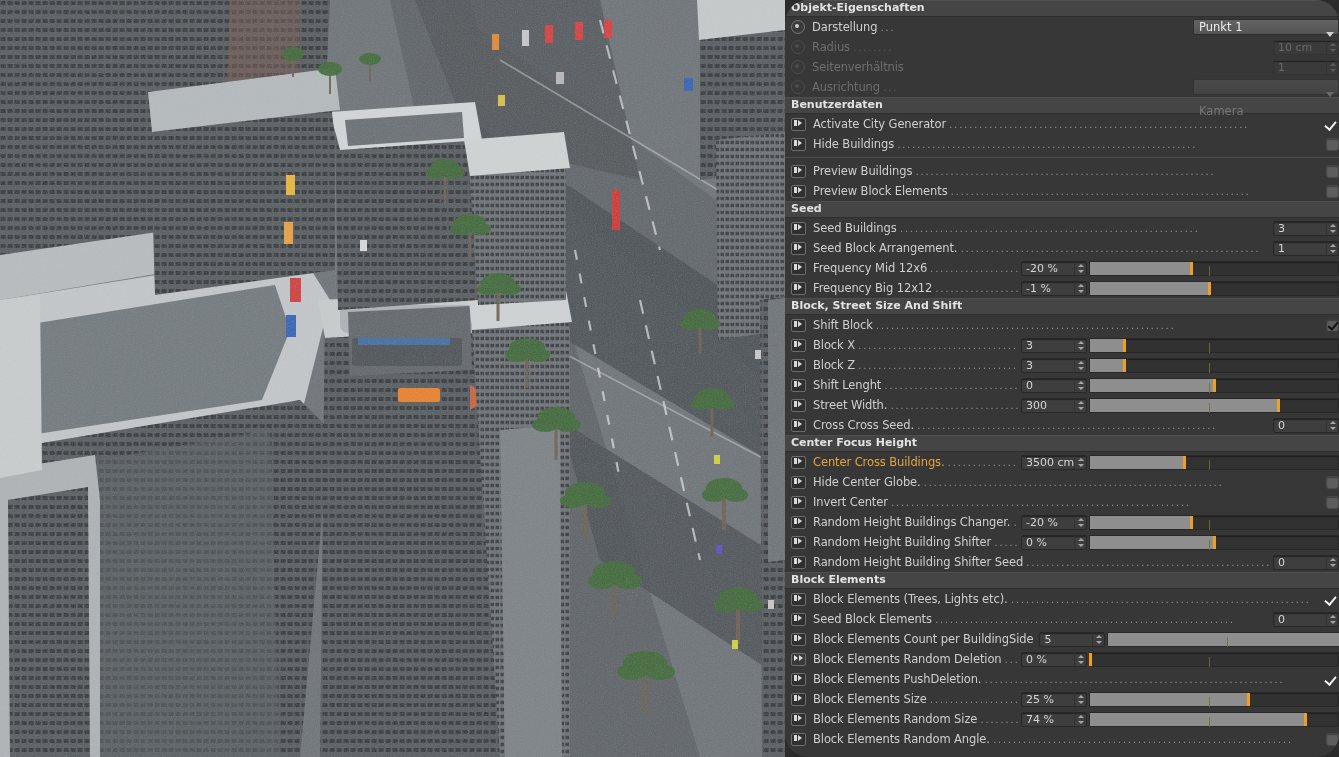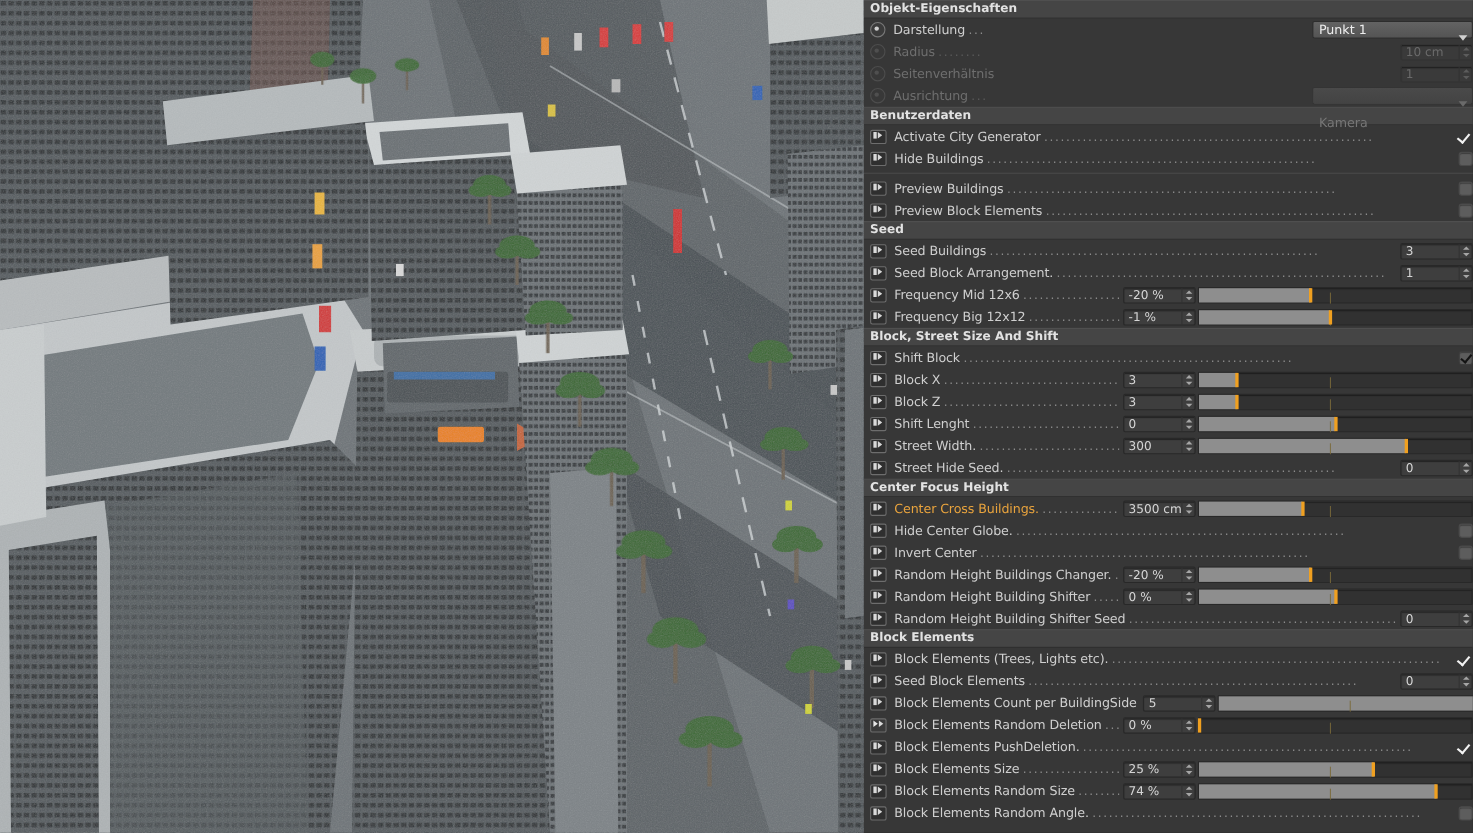--- a/index.html
+++ b/index.html
@@ -5,21 +5,21 @@
   html,body{margin:0;padding:0;background:#2b2b2b;}
   body{width:1339px;height:757px;overflow:hidden;font-family:"DejaVu Sans","Liberation Sans",sans-serif;}
   #app{position:relative;width:1339px;height:757px;display:flex;}
 
   
   #viewport{position:relative;width:785px;height:757px;overflow:hidden;background:#4a4f52;}
   #vpsvg{position:absolute;inset:0;width:785px;height:757px;display:block;}
 
   
   #panel{position:relative;width:554px;height:757px;background:#373737;color:#c8c8c8;
-         font-size:11.5px;overflow:hidden;}
+         font-size:11.5px;overflow:hidden;border-radius:23px;}
 
   .grp-header{height:16px;line-height:16px;background:#454545;color:#e2e2e2;
               font-weight:bold;font-size:11px;padding-left:6px;border-bottom:1px solid #2e2e2e;
               box-shadow:inset 0 1px 0 #4f4f4f;}
   .sep{height:1px;background:#4a4a4a;margin:3px 0 3px 0;}
 
   .row{display:flex;align-items:center;height:20px;padding-left:6px;}
 
   
   .anim-icon{width:13px;height:11px;flex:0 0 13px;border-radius:2px;
@@ -522,21 +522,21 @@
             </span>
             <span class="slider" style="width: 250px;">
               <span class="fill" style="width: 76%;"></span>
               <span class="tick" style="left: 48%;"></span>
               <span class="knob" style="left: calc(76% - 1.5px);"></span>
             </span>
           </span>
         </div>
         <div class="row">
           <span class="anim-icon"></span>
-          <span class="lbl">Street Hide Seed.</span>
+          <span class="lbl">Cross Cross Seed.</span>
           <span class="dots">............................................................</span>
           <span class="fieldzone">
             <span class="numfield">
               <span class="val">0</span>
               <span class="spin"></span>
             </span>
           </span>
         </div>
         <div class="grp-header">Center Focus Height</div>
         <div class="row">

